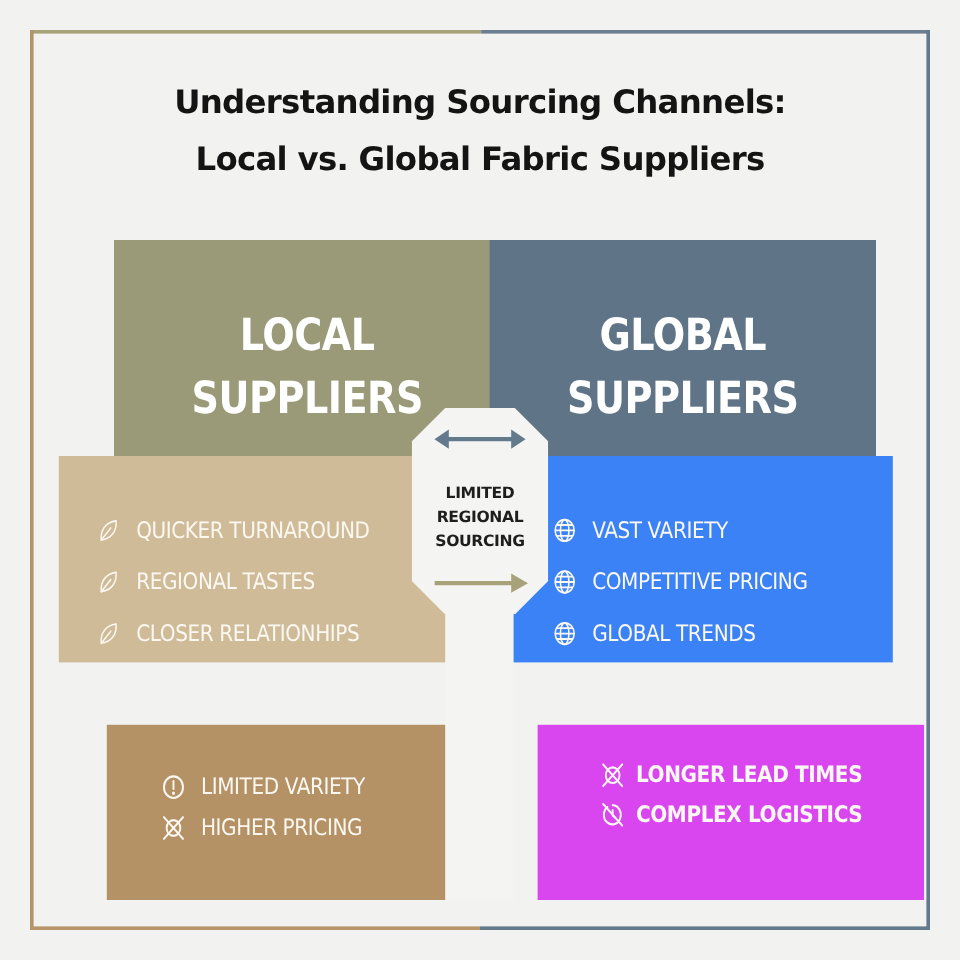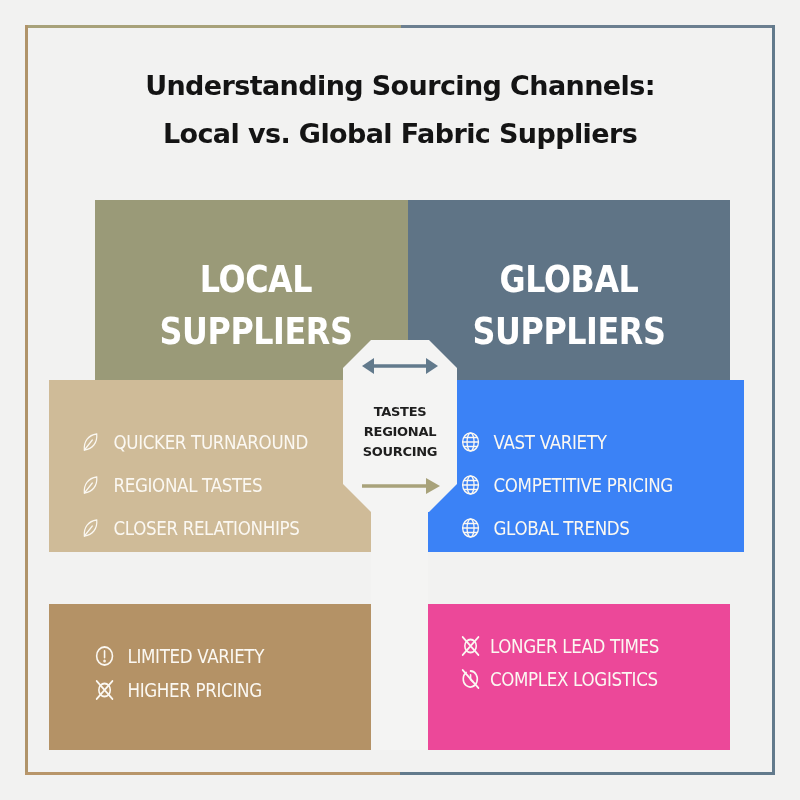--- a/index.html
+++ b/index.html
@@ -12,21 +12,21 @@
     .title {
       position: absolute; left: 0; top: 62px; width: 800px;
       text-align: center; color: #141414;
       font-family: "DejaVu Sans", sans-serif; font-weight: bold;
       font-size: 27px; line-height: 48px; letter-spacing: -0.6px;
     }
     .card { position: absolute; top: 200px; width: 322px; height: 550px; }
     .card .sec { position: absolute; left: 0; width: 322px; }
     .hdr { top: 0; height: 180px; }
     .pros { top: 180px; height: 172px; padding-left: 14px; }
-    .cons { top: 404px; height: 146px; }
+    .cons { top: 404px; height: 146px; margin-left: 40px; }
     .hdr-text {
       position: absolute; left: 0; top: 54px; width: 100%;
       text-align: center; color: #ffffff;
       font-family: "DejaVu Sans", sans-serif; font-weight: bold;
       font-size: 37px; line-height: 52px; letter-spacing: -0.5px;
       transform: scaleX(0.86);
     }
     .item {
       position: absolute; display: flex; align-items: center; color: #fbf8f2;
       font-family: "DejaVu Sans", sans-serif; font-size: 19px;
@@ -154,21 +154,21 @@
       <span class="ic">
         <svg viewBox="0 0 24 24" fill="none" stroke="#fbf8f2" stroke-width="1.5">
             <circle cx="12" cy="12" r="9"></circle>
             <ellipse cx="12" cy="12" rx="4" ry="9"></ellipse>
             <path d="M3 12 H21 M4.5 7.5 H19.5 M4.5 16.5 H19.5"></path>
           </svg>
       </span>
       <span>GLOBAL TRENDS</span>
     </div>
   </div>
-  <div class="sec cons" style="background:#ec4899;">
+  <div class="sec cons" style="background:#d946ef;font-weight:bold;">
     <div class="item" style="left:52px;top:30px;">
       <span class="ic" style="margin-right:10px;">
         <svg viewBox="0 0 24 24" fill="none" stroke="#fbf8f2" stroke-width="1.8" stroke-linecap="round">
             <circle cx="12" cy="12" r="6.5"></circle>
             <path d="M3 3 L21 21 M21 3 L3 21"></path>
           </svg>
       </span>
       <span>LONGER LEAD TIMES</span>
     </div>
     <div class="item" style="left:52px;top:63px;">
@@ -185,20 +185,20 @@
 </div>
 
 <div class="badge-strip"></div>
 <div class="badge"></div>
 <svg class="arrow" style="left:360px;top:356px;" width="80" height="20" viewBox="0 0 80 20">
   <path d="M12 10 H68" stroke="#627a8c" stroke-width="3.5"></path>
   <path d="M2 10 L14 2 L14 18 Z" fill="#627a8c"></path>
   <path d="M78 10 L66 2 L66 18 Z" fill="#627a8c"></path>
 </svg>
 <div class="badge-text">
-  <div>TASTES</div>
+  <div>LIMITED</div>
   <div>REGIONAL</div>
   <div>SOURCING</div>
 </div>
 <svg class="arrow" style="left:362px;top:476px;" width="80" height="20" viewBox="0 0 80 20">
   <path d="M0 10 H66" stroke="#a8a27a" stroke-width="3.5"></path>
   <path d="M78 10 L64 2 L64 18 Z" fill="#a8a27a"></path>
 </svg>
 
 </body></html>

